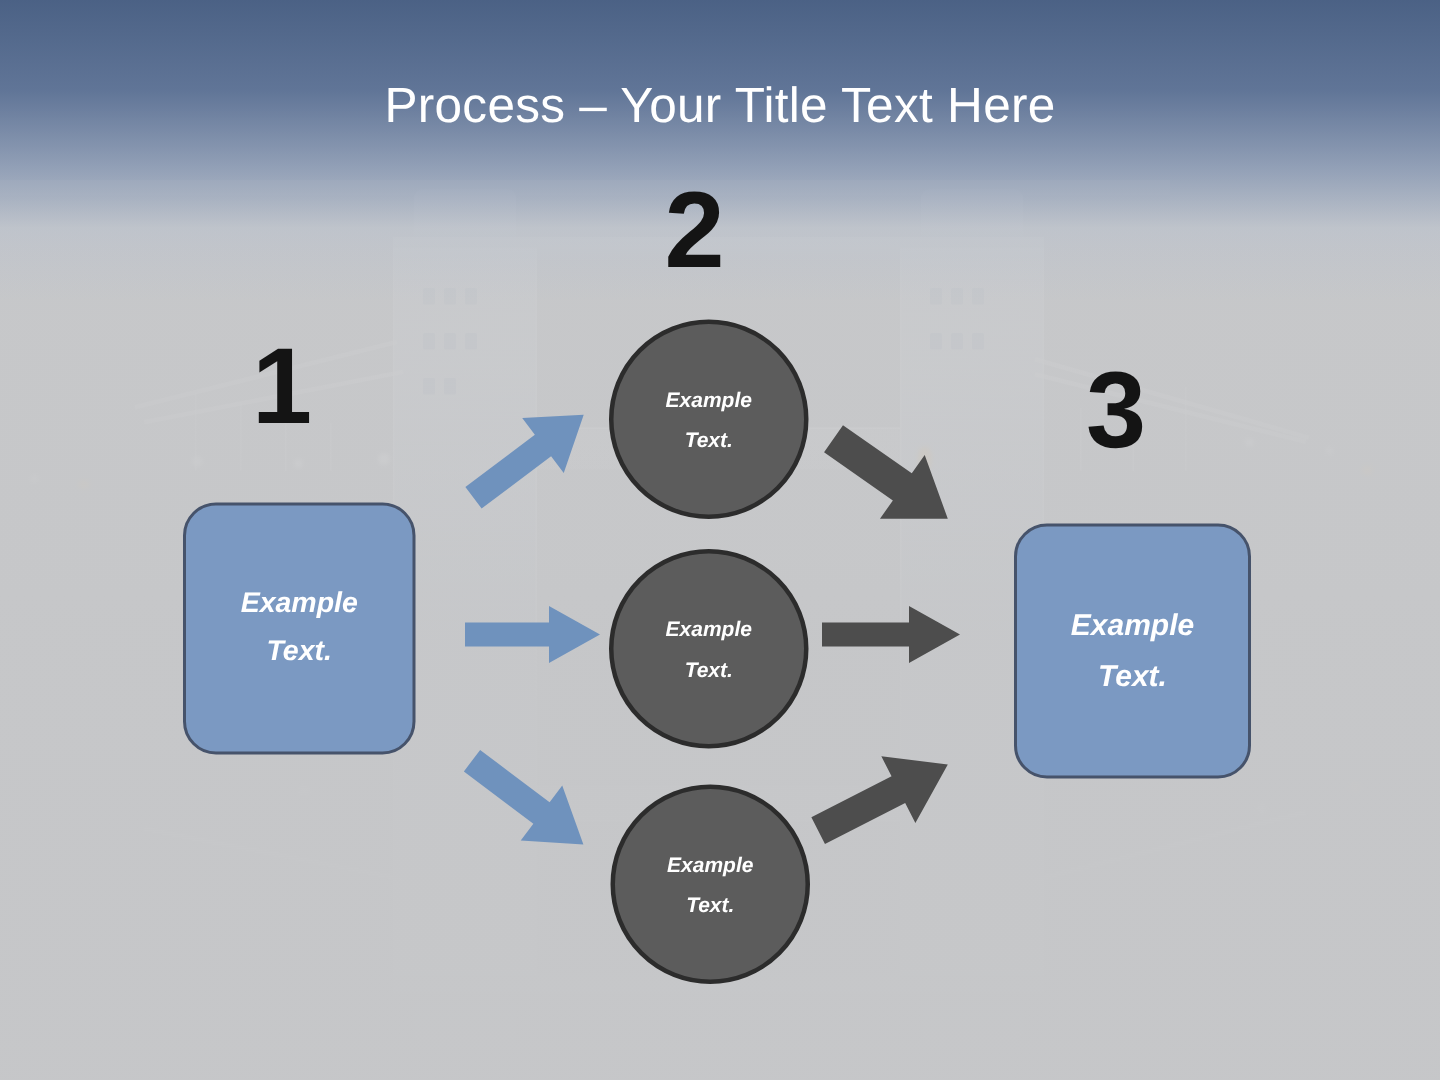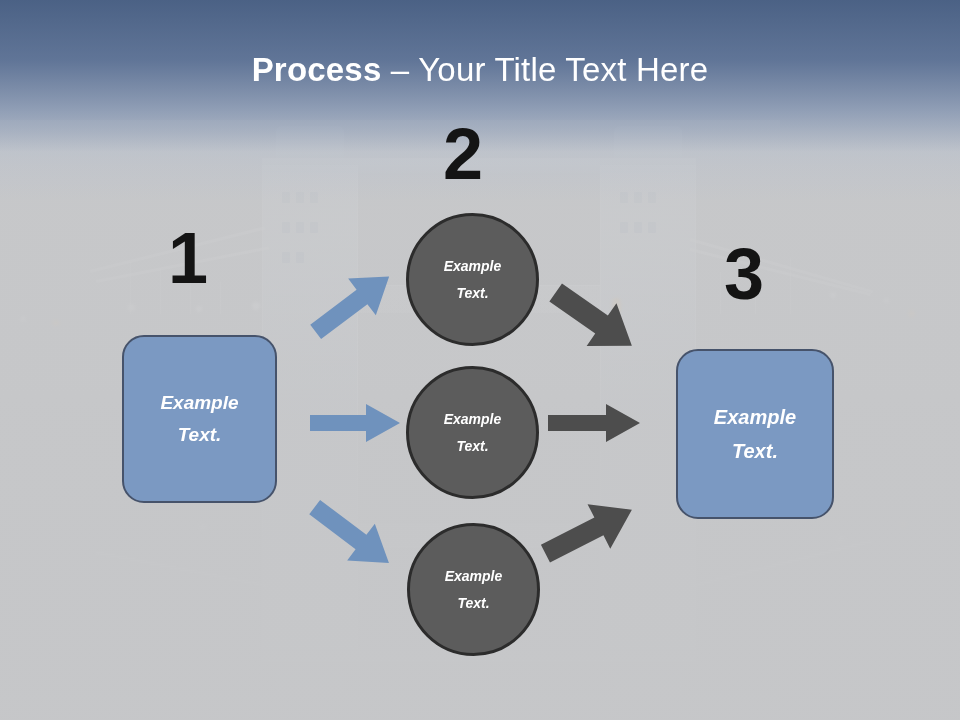--- a/index.html
+++ b/index.html
@@ -113,21 +113,21 @@
 
   
   #title {
     position:absolute; left:0; top:50px; width:960px;
     text-align:center;
     font-size:33px; line-height:40px;
     color:#ffffff;
     letter-spacing:.2px;
     white-space:nowrap;
   }
-  #title .t-bold { font-weight:bold; }
+  #title .t-bold { font-weight:normal; }
   #title .t-norm { font-weight:normal; }
 
   
   .step-num {
     position:absolute;
     font-size:72px; font-weight:bold;
     color:#141414;
     line-height:1;
   }
   #num-1 { left:168px; top:222px; }

